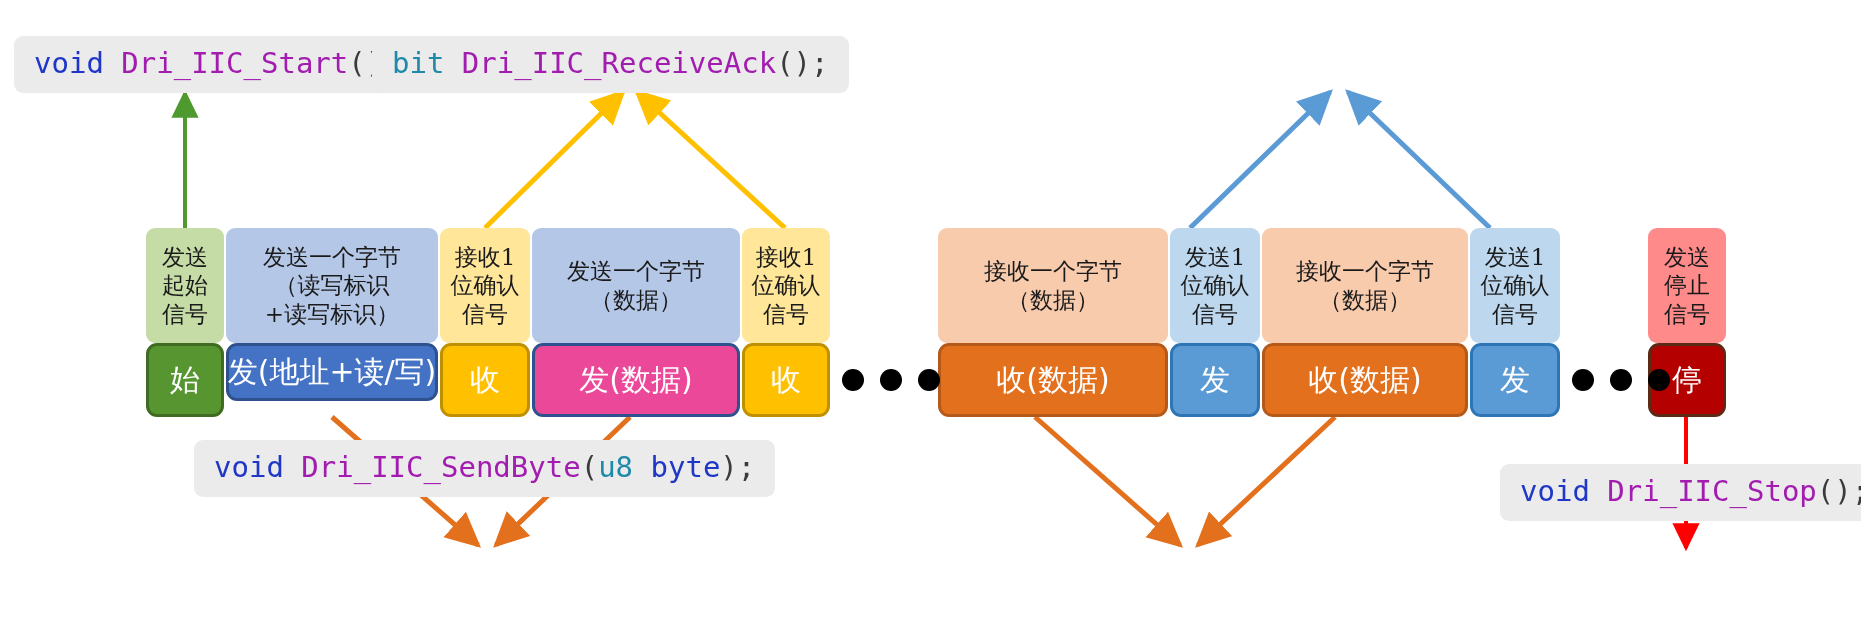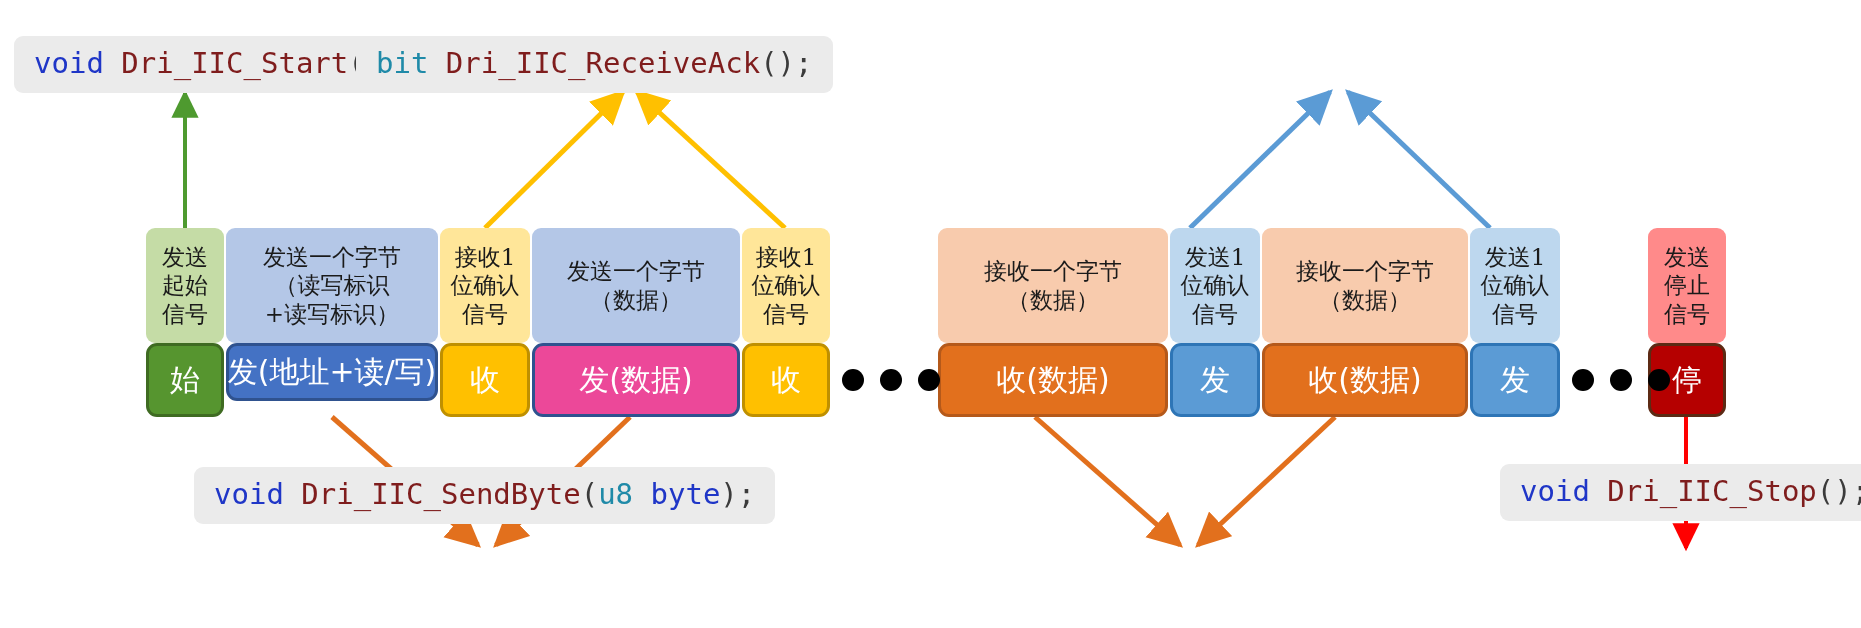--- a/index.html
+++ b/index.html
@@ -20,21 +20,21 @@
     font-family:"DejaVu Sans Mono","Liberation Mono",monospace;
     font-size:29px;
     line-height:1;
     white-space:nowrap;
     padding:13px 20px 15px 20px;
     box-sizing:border-box;
     letter-spacing:0px;
   }
   .kw{color:#1f36c7;}
   .kw-t{color:#1f8aa8;}
-  .fn{color:#7f1d1d;}
+  .fn{color:#a21caf;}
   .pn{color:#3b3b3b;}
   .top-box{
     position:absolute;
     box-sizing:border-box;
     border-radius:9px;
     display:flex;
     align-items:center;
     justify-content:center;
     text-align:center;
     color:#1a1a1a;
@@ -135,24 +135,24 @@
       <line x1="1335" y1="417" x2="1198" y2="545" stroke="#e2701d" stroke-width="5" marker-end="url(#ah-orange)"></line>
     </g>
 
     <g>
       <line x1="1686" y1="417" x2="1686" y2="548" stroke="#ff0000" stroke-width="4" marker-end="url(#ah-red)"></line>
     </g>
   </svg>
 
   <div class="code-chip" style="left:14px;top:36px;"><span class="kw">void</span><span class="fn"> Dri_IIC_Start</span><span class="pn">();</span></div>
 
-  <div class="code-chip" style="left:356px;top:36px;"><span class="kw-t">bit</span><span class="fn"> Dri_IIC_ReceiveAck</span><span class="pn">();</span></div>
-
-
-  <div class="code-chip" style="left:194px;top:467px;"><span class="kw">void</span><span class="fn"> Dri_IIC_SendByte</span><span class="pn">(</span><span class="kw-t">u8</span><span class="kw"> byte</span><span class="pn">);</span></div>
+  <div class="code-chip" style="left:372px;top:36px;"><span class="kw-t">bit</span><span class="fn"> Dri_IIC_ReceiveAck</span><span class="pn">();</span></div>
+
+
+  <div class="code-chip" style="left:194px;top:440px;"><span class="kw">void</span><span class="fn"> Dri_IIC_SendByte</span><span class="pn">(</span><span class="kw-t">u8</span><span class="kw"> byte</span><span class="pn">);</span></div>
 
 
   <div class="code-chip" style="left:1500px;top:464px;"><span class="kw">void</span><span class="fn"> Dri_IIC_Stop</span><span class="pn">();</span></div>
 
   <div class="top-box" style="left:146px;top:228px;width:78px;height:115px;background:#c5dca6;">
       <div>
         <div>发送</div>
         <div>起始</div>
         <div>信号</div>
       </div>

